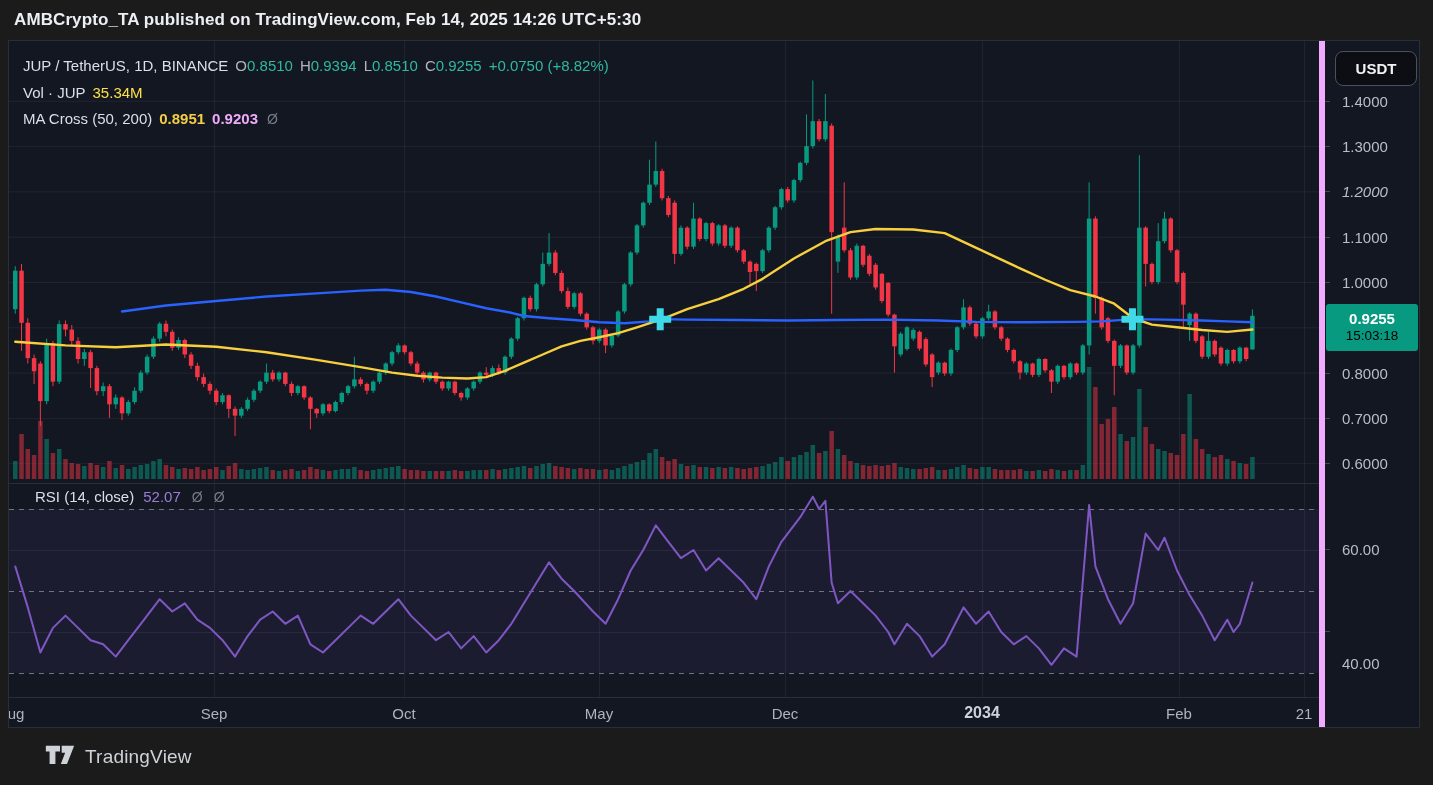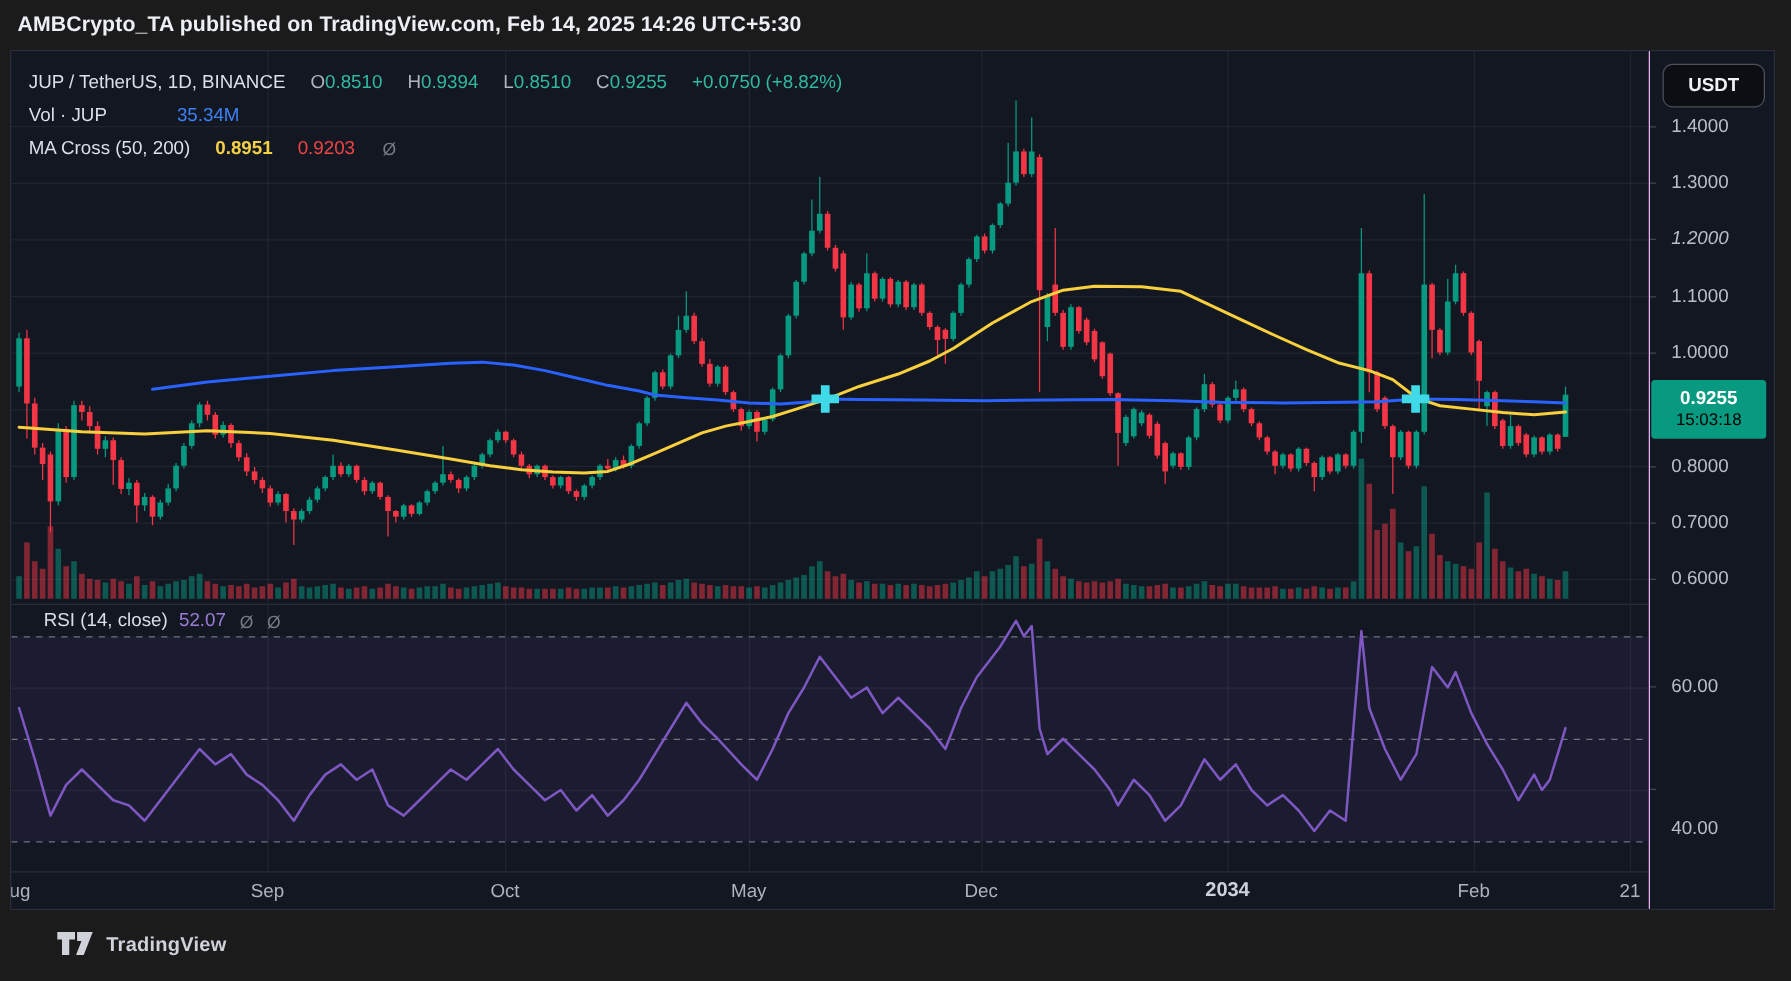--- a/index.html
+++ b/index.html
@@ -9,37 +9,37 @@
     padding-left:14px;box-sizing:border-box;color:#eceff4;font-size:17px;font-weight:700;letter-spacing:.1px;}
   .widget{position:absolute;left:8px;top:40px;width:1412px;height:688px;background:#131722;
     border:1px solid #2a2e39;box-sizing:border-box;display:flex;}
   .plot{position:relative;width:1310px;height:100%;overflow:hidden;}
   .plot svg{display:block;position:absolute;left:0;}
   #main-svg{top:0;}
   #rsi-svg{top:442px;border-top:1px solid #2a2e39;}
   .time-axis{position:absolute;left:0;top:656px;width:1310px;height:30px;border-top:1px solid #2a2e39;}
   .time-label{position:absolute;top:50%;transform:translate(-50%,-50%);color:#aeb3bf;font-size:15px;white-space:nowrap;}
   .time-label.year{font-weight:700;color:#cdd1da;font-size:16px;}
-  .axis{position:relative;flex:1;border-left:1px solid #f0abfc;box-sizing:border-box;}
+  .axis{position:relative;flex:1;border-left:6px solid #f0abfc;box-sizing:border-box;}
   .currency-btn{position:absolute;left:10px;top:10px;width:80px;height:33px;background:#0c0e13;
     border:1px solid #4c505a;border-radius:8px;color:#f1f2f4;font-size:15px;font-weight:700;
     display:flex;align-items:center;justify-content:center;cursor:pointer;}
   .price-tick,.rsi-tick{position:absolute;left:17px;transform:translateY(-50%);color:#b9bdc9;font-size:15px;}
   .tick-mark{position:absolute;left:0;width:5px;height:1px;background:#434651;}
   .price-badge{position:absolute;left:1px;top:263px;width:92px;height:47px;border-radius:3px;
     display:flex;flex-direction:column;align-items:center;justify-content:center;line-height:1.25;cursor:pointer;}
   .price-badge .p{color:#fff;font-size:15px;font-weight:700;}
   .price-badge .t{color:#000000;font-size:13.5px;}
   .legend{position:absolute;left:14px;top:12px;z-index:5;color:#dbdfe8;font-size:15px;line-height:1.78;white-space:nowrap;}
-  .legend .row{display:flex;align-items:center;gap:20px;}
+  .legend .row{display:flex;align-items:center;gap:7px;}
   .lg-dim{color:#b2b5be;}
   .ghost{color:#787b86;font-size:14px;margin-left:2px;cursor:pointer;}
   .rsi-legend{position:absolute;left:26px;top:447px;z-index:5;color:#dbdfe8;font-size:15px;display:flex;gap:9px;align-items:flex-end;white-space:nowrap;}
   .footer{position:absolute;left:0;top:728px;width:100%;height:57px;display:flex;align-items:center;padding-left:45px;box-sizing:border-box;gap:10px;}
-  .footer .brand{color:#cfd2d8;font-size:16px;font-weight:700;letter-spacing:.2px;}
+  .footer .brand{color:#cfd2d8;font-size:19px;font-weight:400;letter-spacing:.2px;}
 </style>
 </head>
 <body>
 
 <div class="page">
 
   <div class="attr-bar">
     <span>AMBCrypto_TA published on TradingView.com, Feb 14, 2025 14:26 UTC+5:30</span>
   </div>
 
@@ -682,26 +682,26 @@
         <div class="row">
           <span>JUP / TetherUS, 1D, BINANCE</span>
           <span><span class="lg-dim">O</span><span class="val-up" style="color: rgb(47, 185, 160);">0.8510</span></span>
           <span><span class="lg-dim">H</span><span class="val-up" style="color: rgb(47, 185, 160);">0.9394</span></span>
           <span><span class="lg-dim">L</span><span class="val-up" style="color: rgb(47, 185, 160);">0.8510</span></span>
           <span><span class="lg-dim">C</span><span class="val-up" style="color: rgb(47, 185, 160);">0.9255</span></span>
           <span class="val-up" style="color: rgb(47, 185, 160);">+0.0750 (+8.82%)</span>
         </div>
         <div class="row">
           <span>Vol · JUP</span>
-          <span class="val-up" style="color: #3b82f6; margin-left: 36px;">35.34M</span>
+          <span class="val-up" style="color: #fde047;">35.34M</span>
         </div>
         <div class="row">
           <span>MA Cross (50, 200)</span>
           <span class="val-yellow" style="color: rgb(243, 207, 69); font-weight: 700;">0.8951</span>
-          <span class="val-blue" style="color: #ef4444; font-weight: 400;">0.9203</span>
+          <span class="val-blue" style="color: #f0abfc; font-weight: 700;">0.9203</span>
           <span class="ghost">Ø</span>
         </div>
       </div>
 
       <div class="rsi-legend">
         <span>RSI (14, close)</span>
         <span class="val-purple" style="color: rgb(155, 125, 214);">52.07</span>
         <span class="ghost">Ø</span>
         <span class="ghost">Ø</span>
       </div>

